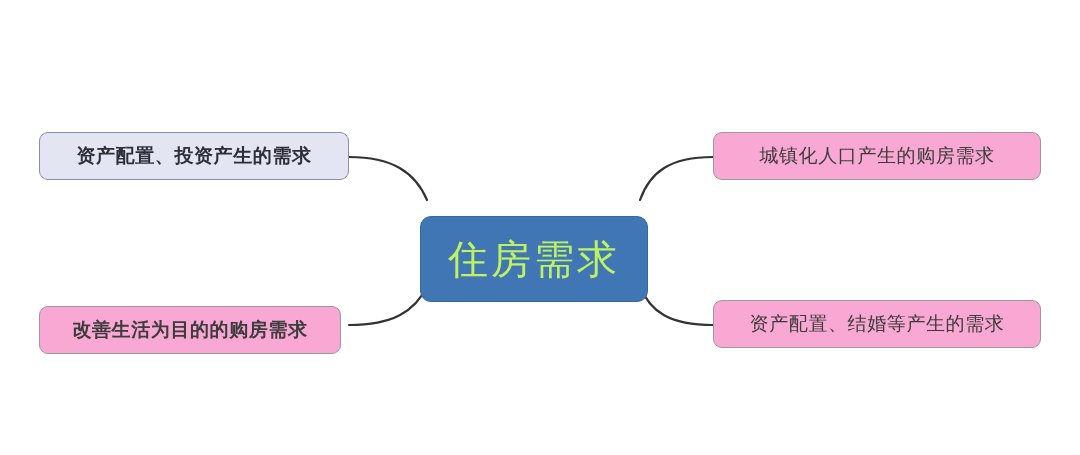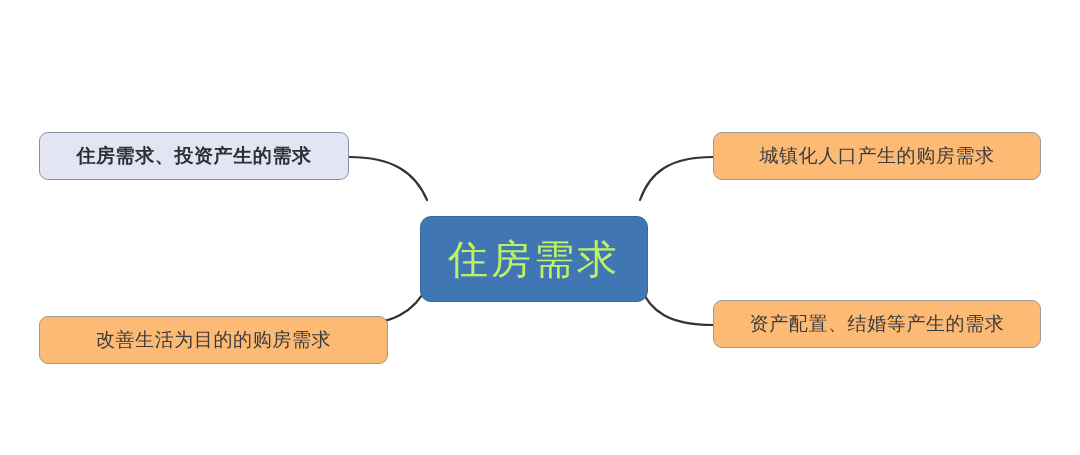--- a/index.html
+++ b/index.html
@@ -31,21 +31,21 @@
     display: flex;
     align-items: center;
     justify-content: center;
     text-align: center;
     line-height: 1.2;
   }
   .leaf-node {
     height: 48px;
     border-radius: 9px;
     border: 1.6px solid #9a9a9a;
-    background: #fdba74;
+    background: #f9a8d4;
     color: #3c3c3c;
     font-size: 19px;
     letter-spacing: 0.6px;
   }
   .leaf-node.accent {
     background: #e3e6f2;
     border-color: #8b8fa6;
     color: #2e2e38;
     font-weight: bold;
   }
@@ -53,22 +53,23 @@
     padding: 0 14px;
     white-space: nowrap;
   }
   #node-top-left {
     left: 39px;
     top: 132px;
     width: 310px;
   }
   #node-bottom-left {
     left: 39px;
-    top: 316px;
-    width: 349px;
+    top: 306px;
+    width: 302px;
+    font-weight: bold;
   }
   #node-top-right {
     left: 713px;
     top: 132px;
     width: 328px;
   }
   #node-bottom-right {
     left: 713px;
     top: 300px;
     width: 328px;
@@ -93,21 +94,21 @@
 <div id="mindmap-canvas">
 
   <svg id="connector-layer" viewBox="0 0 1080 455" width="1080" height="455" xmlns="http://www.w3.org/2000/svg">
     <path d="M 349,157 C 392,157 415,172 427,200" fill="none" stroke="#333333" stroke-width="2.2" stroke-linecap="round"></path>
     <path d="M 349,325 C 392,325 415,312 427,286" fill="none" stroke="#333333" stroke-width="2.2" stroke-linecap="round"></path>
     <path d="M 713,157 C 670,157 650,172 640,200" fill="none" stroke="#333333" stroke-width="2.2" stroke-linecap="round"></path>
     <path d="M 713,325 C 670,325 650,312 640,286" fill="none" stroke="#333333" stroke-width="2.2" stroke-linecap="round"></path>
   </svg>
 
   <div class="node leaf-node accent" id="node-top-left">
-    <span class="node-label">住房需求、投资产生的需求</span>
+    <span class="node-label">资产配置、投资产生的需求</span>
   </div>
 
   <div class="node leaf-node" id="node-top-right">
     <span class="node-label">城镇化人口产生的购房需求</span>
   </div>
 
   <div class="node leaf-node" id="node-bottom-left">
     <span class="node-label">改善生活为目的的购房需求</span>
   </div>
 

